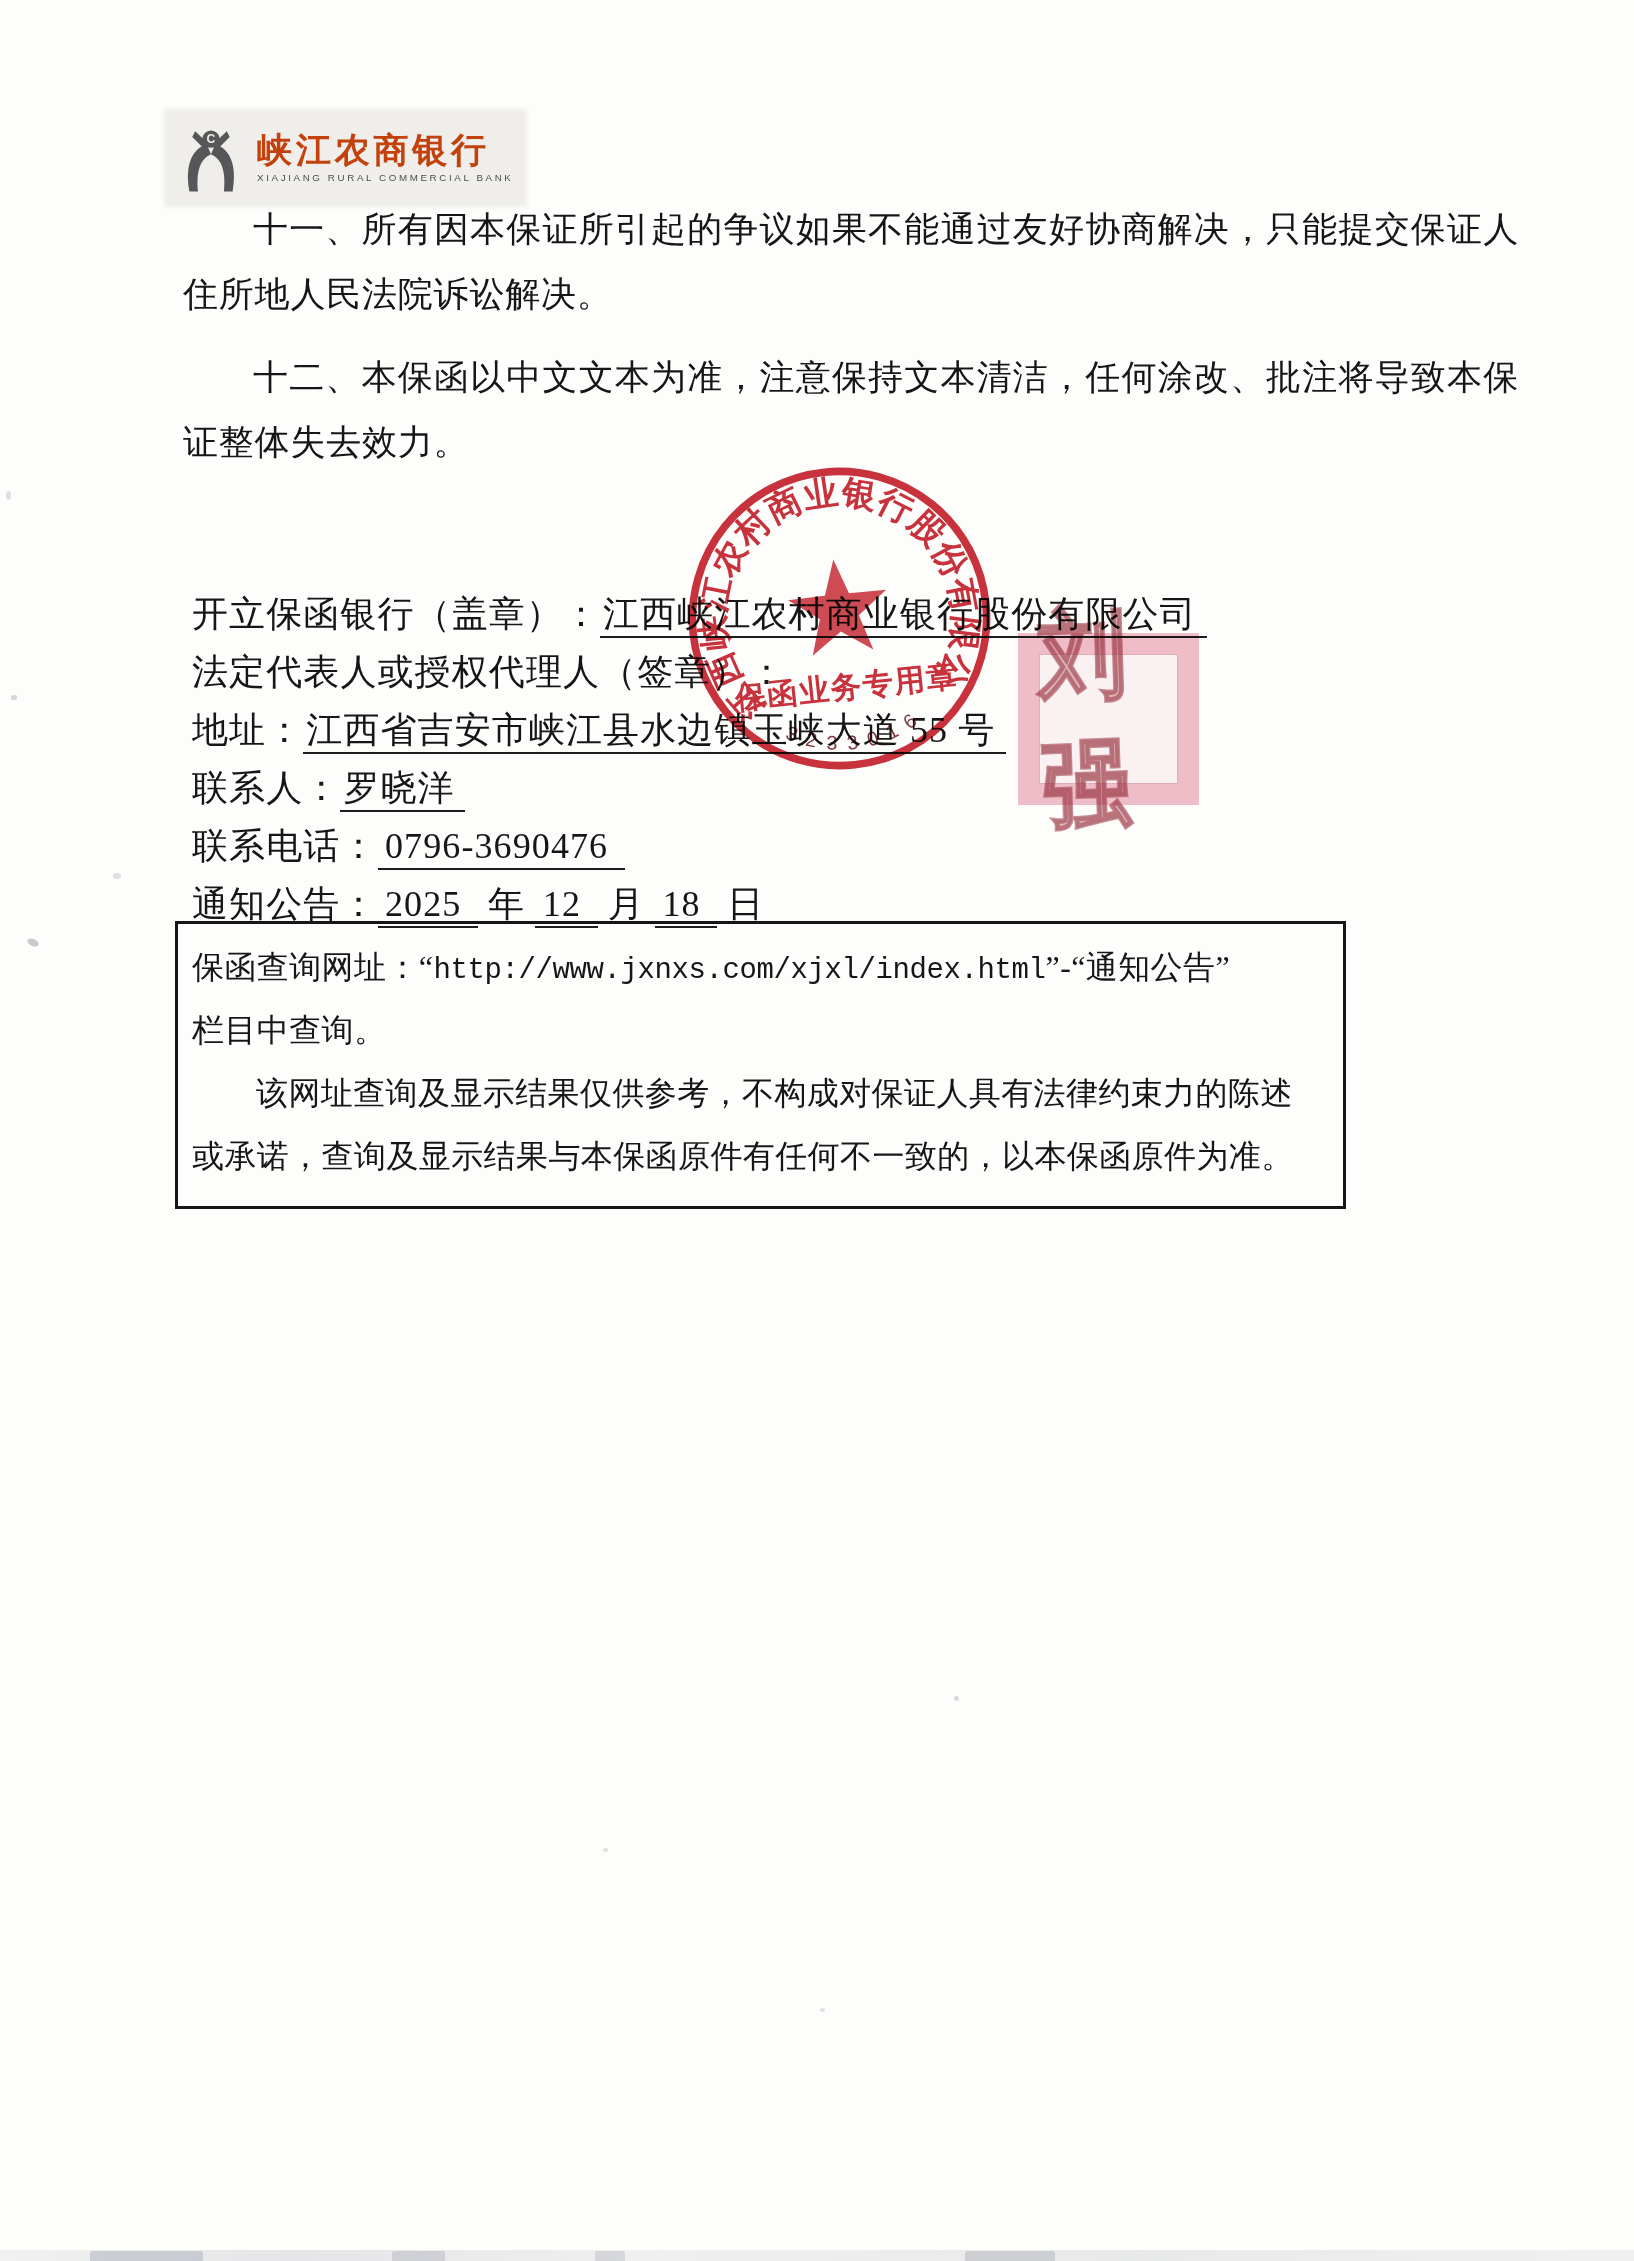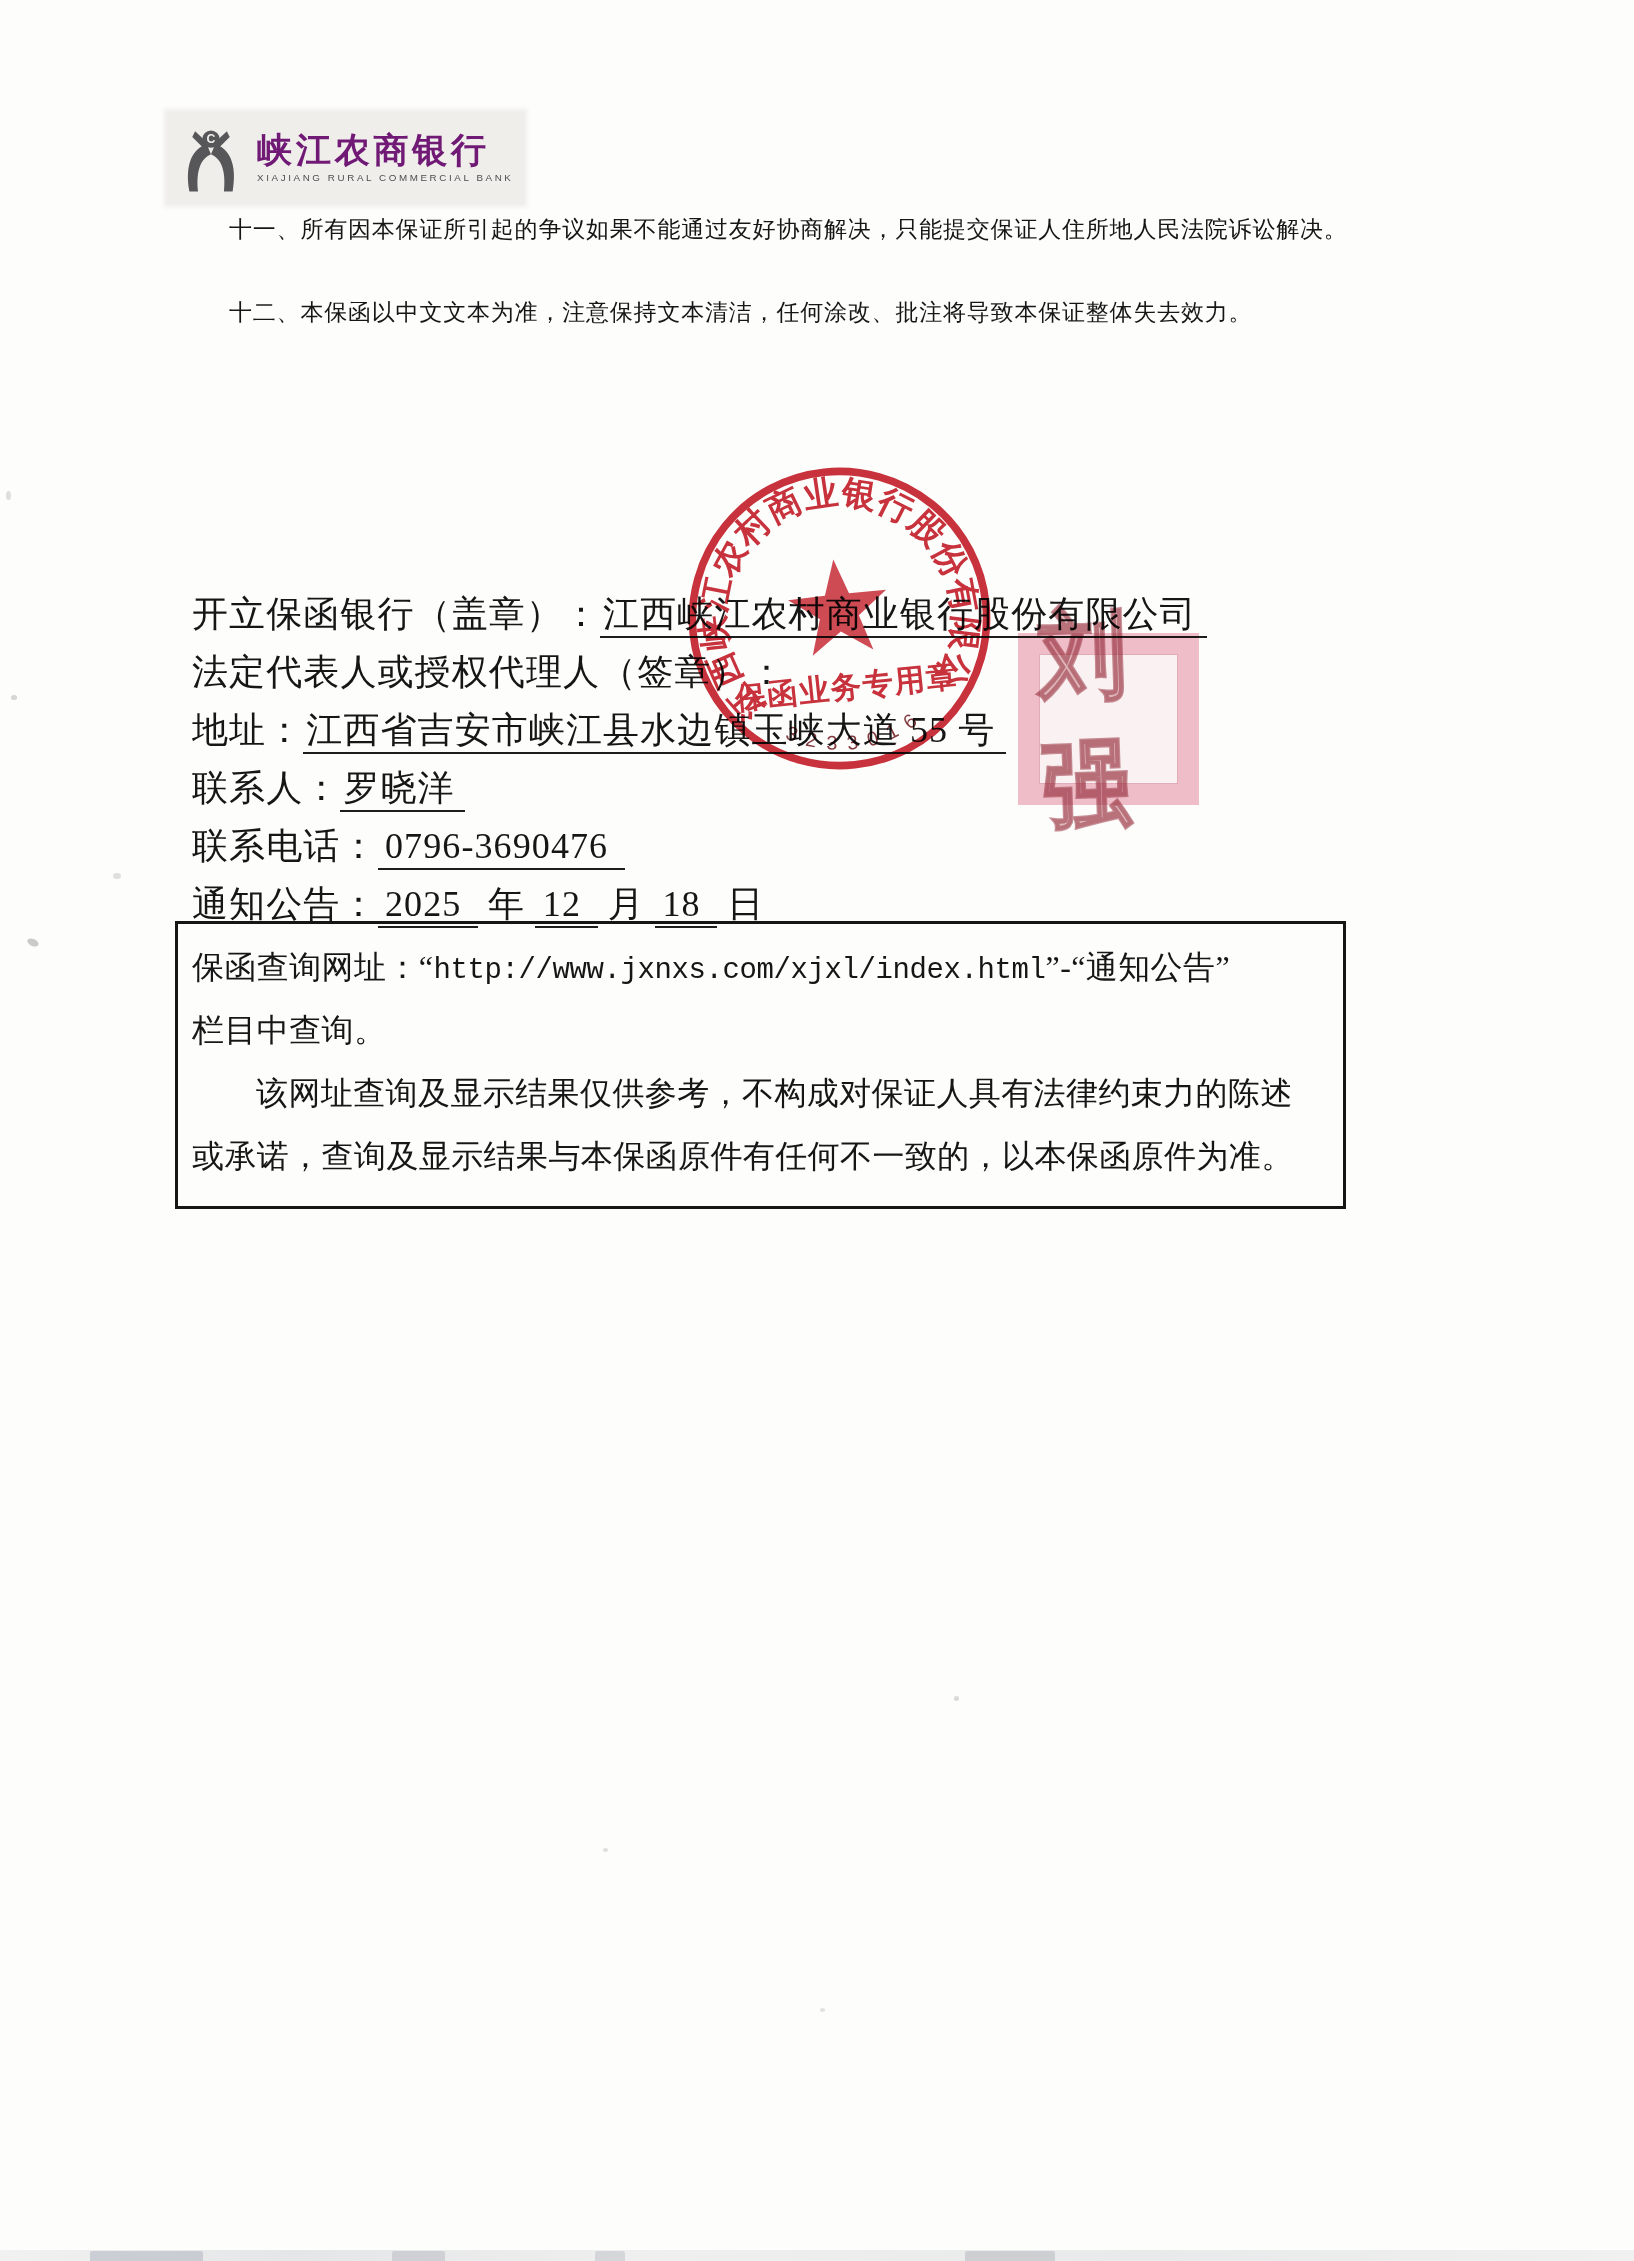--- a/index.html
+++ b/index.html
@@ -15,32 +15,32 @@
   .logo-block{
     position:absolute;left:167px;top:112px;width:357px;height:92px;
     background:#efeeeb;
     display:flex;align-items:center;gap:10.6px;
     padding:0 7.5px;box-sizing:border-box;
     box-shadow:0 0 4.5px 3px #efeeeb;
   }
   .emblem{flex:0 0 auto;}
   .logo-text{display:flex;flex-direction:column;line-height:1;}
   .logo-cn{
-    font-size:35px;font-weight:bold;letter-spacing:3.8px;color:#701a75;
+    font-size:35px;font-weight:bold;letter-spacing:3.8px;color:#c2410c;
     font-family:"Liberation Serif","DejaVu Serif",serif;
   }
   .logo-en{
     margin-top:5.3px;font-size:9.8px;letter-spacing:2.6px;color:#4e4e4e;
     font-family:"Liberation Sans","DejaVu Sans",sans-serif;
     text-align:center;
   }
   
   .body-text{
     position:absolute;left:183px;top:197px;width:1336px;
-    font-size:23px;line-height:65px;text-align:justify;
+    font-size:35px;line-height:65px;text-align:justify;
   }
   .para{margin:0 0 18px 0;text-indent:2em;letter-spacing:0.8px;}
   
   .sig-block{
     position:absolute;left:192px;top:585px;width:1131px;
     font-size:36px;letter-spacing:1.1px;
   }
   .sig-line{height:58px;line-height:58px;white-space:nowrap;}
   .uv{
     border-bottom:2.3px solid #1d1d1d;

